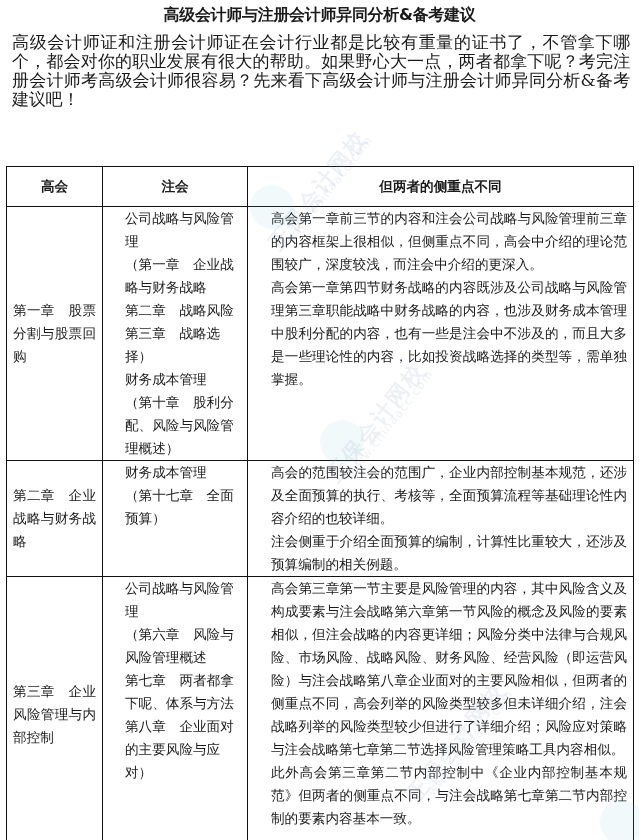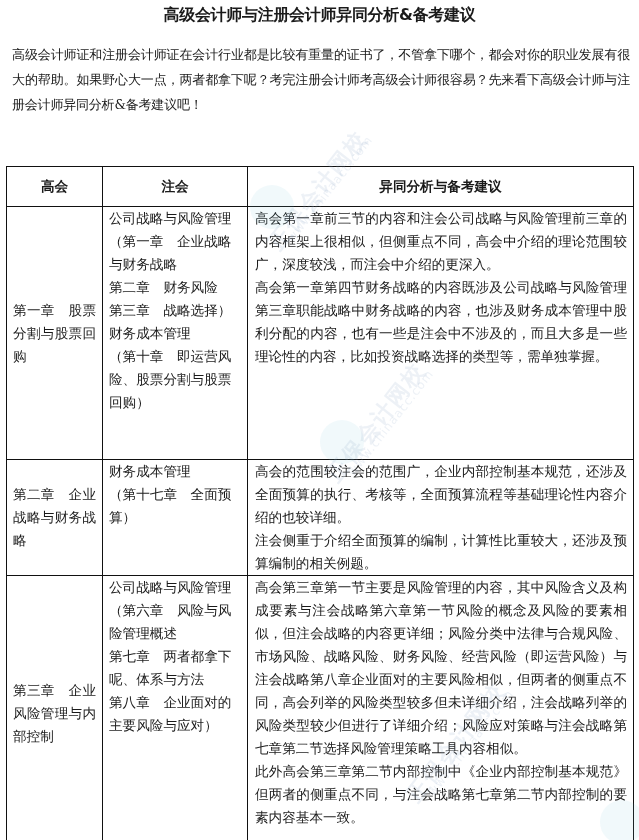--- a/index.html
+++ b/index.html
@@ -25,25 +25,24 @@
       font-weight: bold;
       font-size: 16px;
       line-height: 24px;
       letter-spacing: -0.3px;
     }
     .intro {
       position: absolute;
       left: 12px;
       top: 33px;
       width: 618px;
-      font-size: 13px;
-      line-height: 25px;
+      font-size: 17px;
+      line-height: 19px;
       letter-spacing: -0.2px;
       text-align: justify;
-      margin-top: 9px;
     }
     .tbl {
       position: absolute;
       left: 6px;
       top: 166px;
       width: 627px;
       border-collapse: collapse;
       table-layout: fixed;
       font-size: 13.6px;
     }
@@ -75,21 +74,21 @@
     }
     .cell-zhuhui {
       padding: 0 6px 0 6px !important;
       word-break: break-all;
     }
     .cell-analysis {
       padding: 0 6px 0 7px !important;
       word-break: break-all;
       text-align: justify;
     }
-    .line { display: block; }
+    .line { display: block; margin-left: 16px; }
     .row1 { height: 253px; }
     .row2 { height: 115px; }
     .row3 { height: 276px; }
     .open-bottom td.cell-analysis { border-bottom: none; }
     .watermark {
       position: absolute;
       pointer-events: none;
       font-family: "DejaVu Sans", "Liberation Sans", sans-serif;
       color: rgba(140, 170, 200, 0.16);
       transform: rotate(-52deg);
@@ -117,33 +116,33 @@
 <table class="tbl">
   <colgroup>
     <col class="c1">
       <col class="c2">
       <col class="c3">
   </colgroup>
   <thead>
     <tr>
       <th>高会</th>
       <th>注会</th>
-      <th>异同分析与备考建议</th>
+      <th>但两者的侧重点不同</th>
     </tr>
   </thead>
   <tbody>
     <tr class="row1">
       <td class="cell-gaohui">第一章　股票分割与股票回购</td>
       <td class="cell-zhuhui">
         <span class="line">公司战略与风险管理</span>
         <span class="line">（第一章　企业战略与财务战略</span>
-        <span class="line">第二章　财务风险</span>
+        <span class="line">第二章　战略风险</span>
         <span class="line">第三章　战略选择）</span>
         <span class="line">财务成本管理</span>
-        <span class="line">（第十章　即运营风险、股票分割与股票回购）</span>
+        <span class="line">（第十章　股利分配、风险与风险管理概述）</span>
       </td>
       <td class="cell-analysis">
         <span class="line">高会第一章前三节的内容和注会公司战略与风险管理前三章的内容框架上很相似，但侧重点不同，高会中介绍的理论范围较广，深度较浅，而注会中介绍的更深入。</span>
         <span class="line">高会第一章第四节财务战略的内容既涉及公司战略与风险管理第三章职能战略中财务战略的内容，也涉及财务成本管理中股利分配的内容，也有一些是注会中不涉及的，而且大多是一些理论性的内容，比如投资战略选择的类型等，需单独掌握。</span>
       </td>
     </tr>
     <tr class="row2">
       <td class="cell-gaohui">第二章　企业战略与财务战略</td>
       <td class="cell-zhuhui">
         <span class="line">财务成本管理</span>

